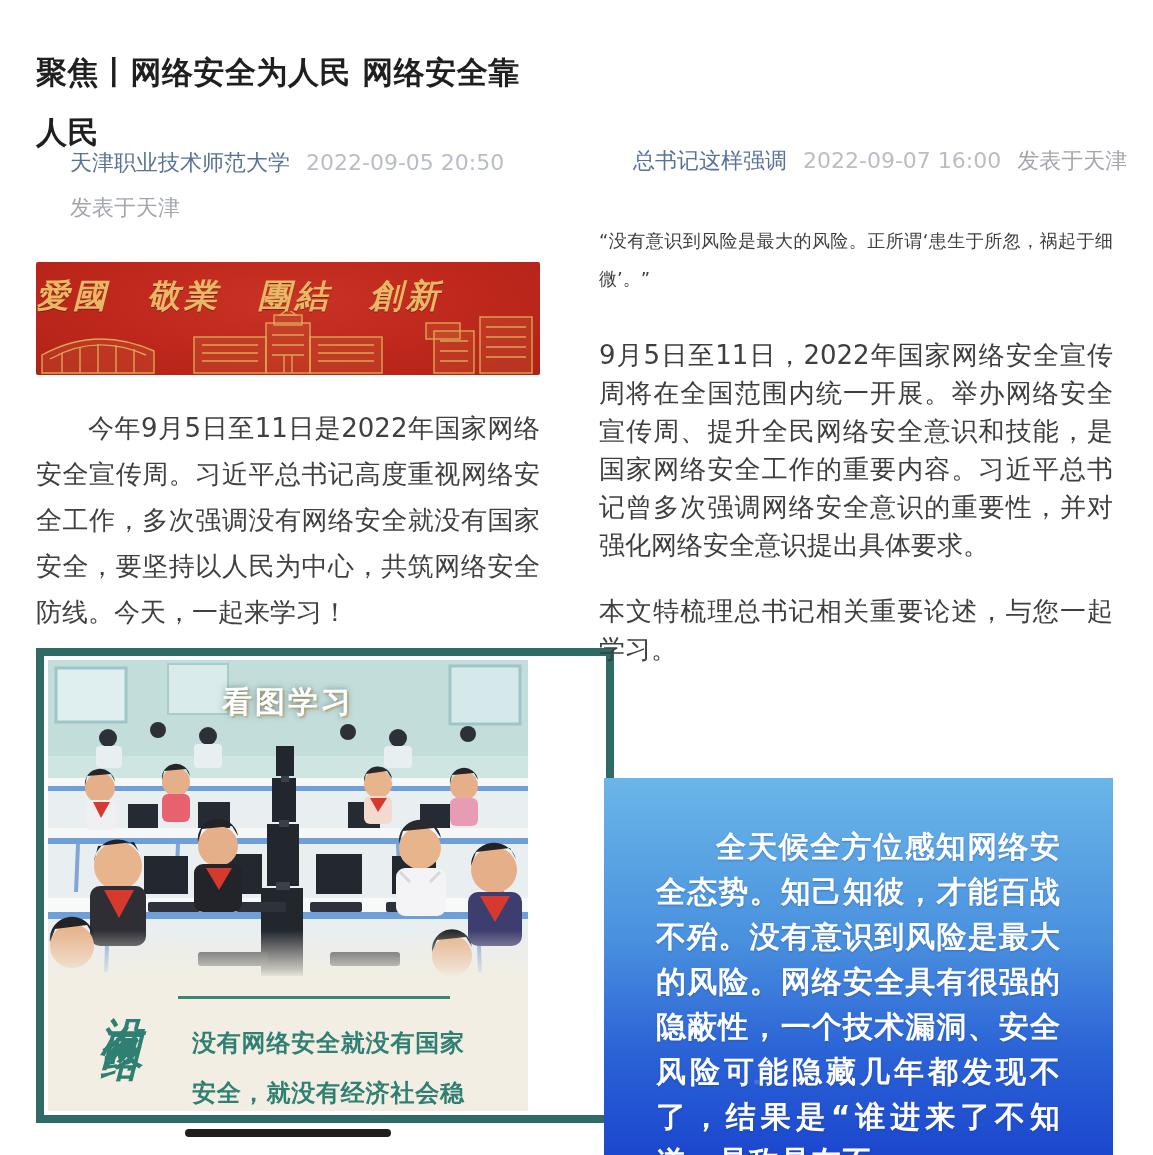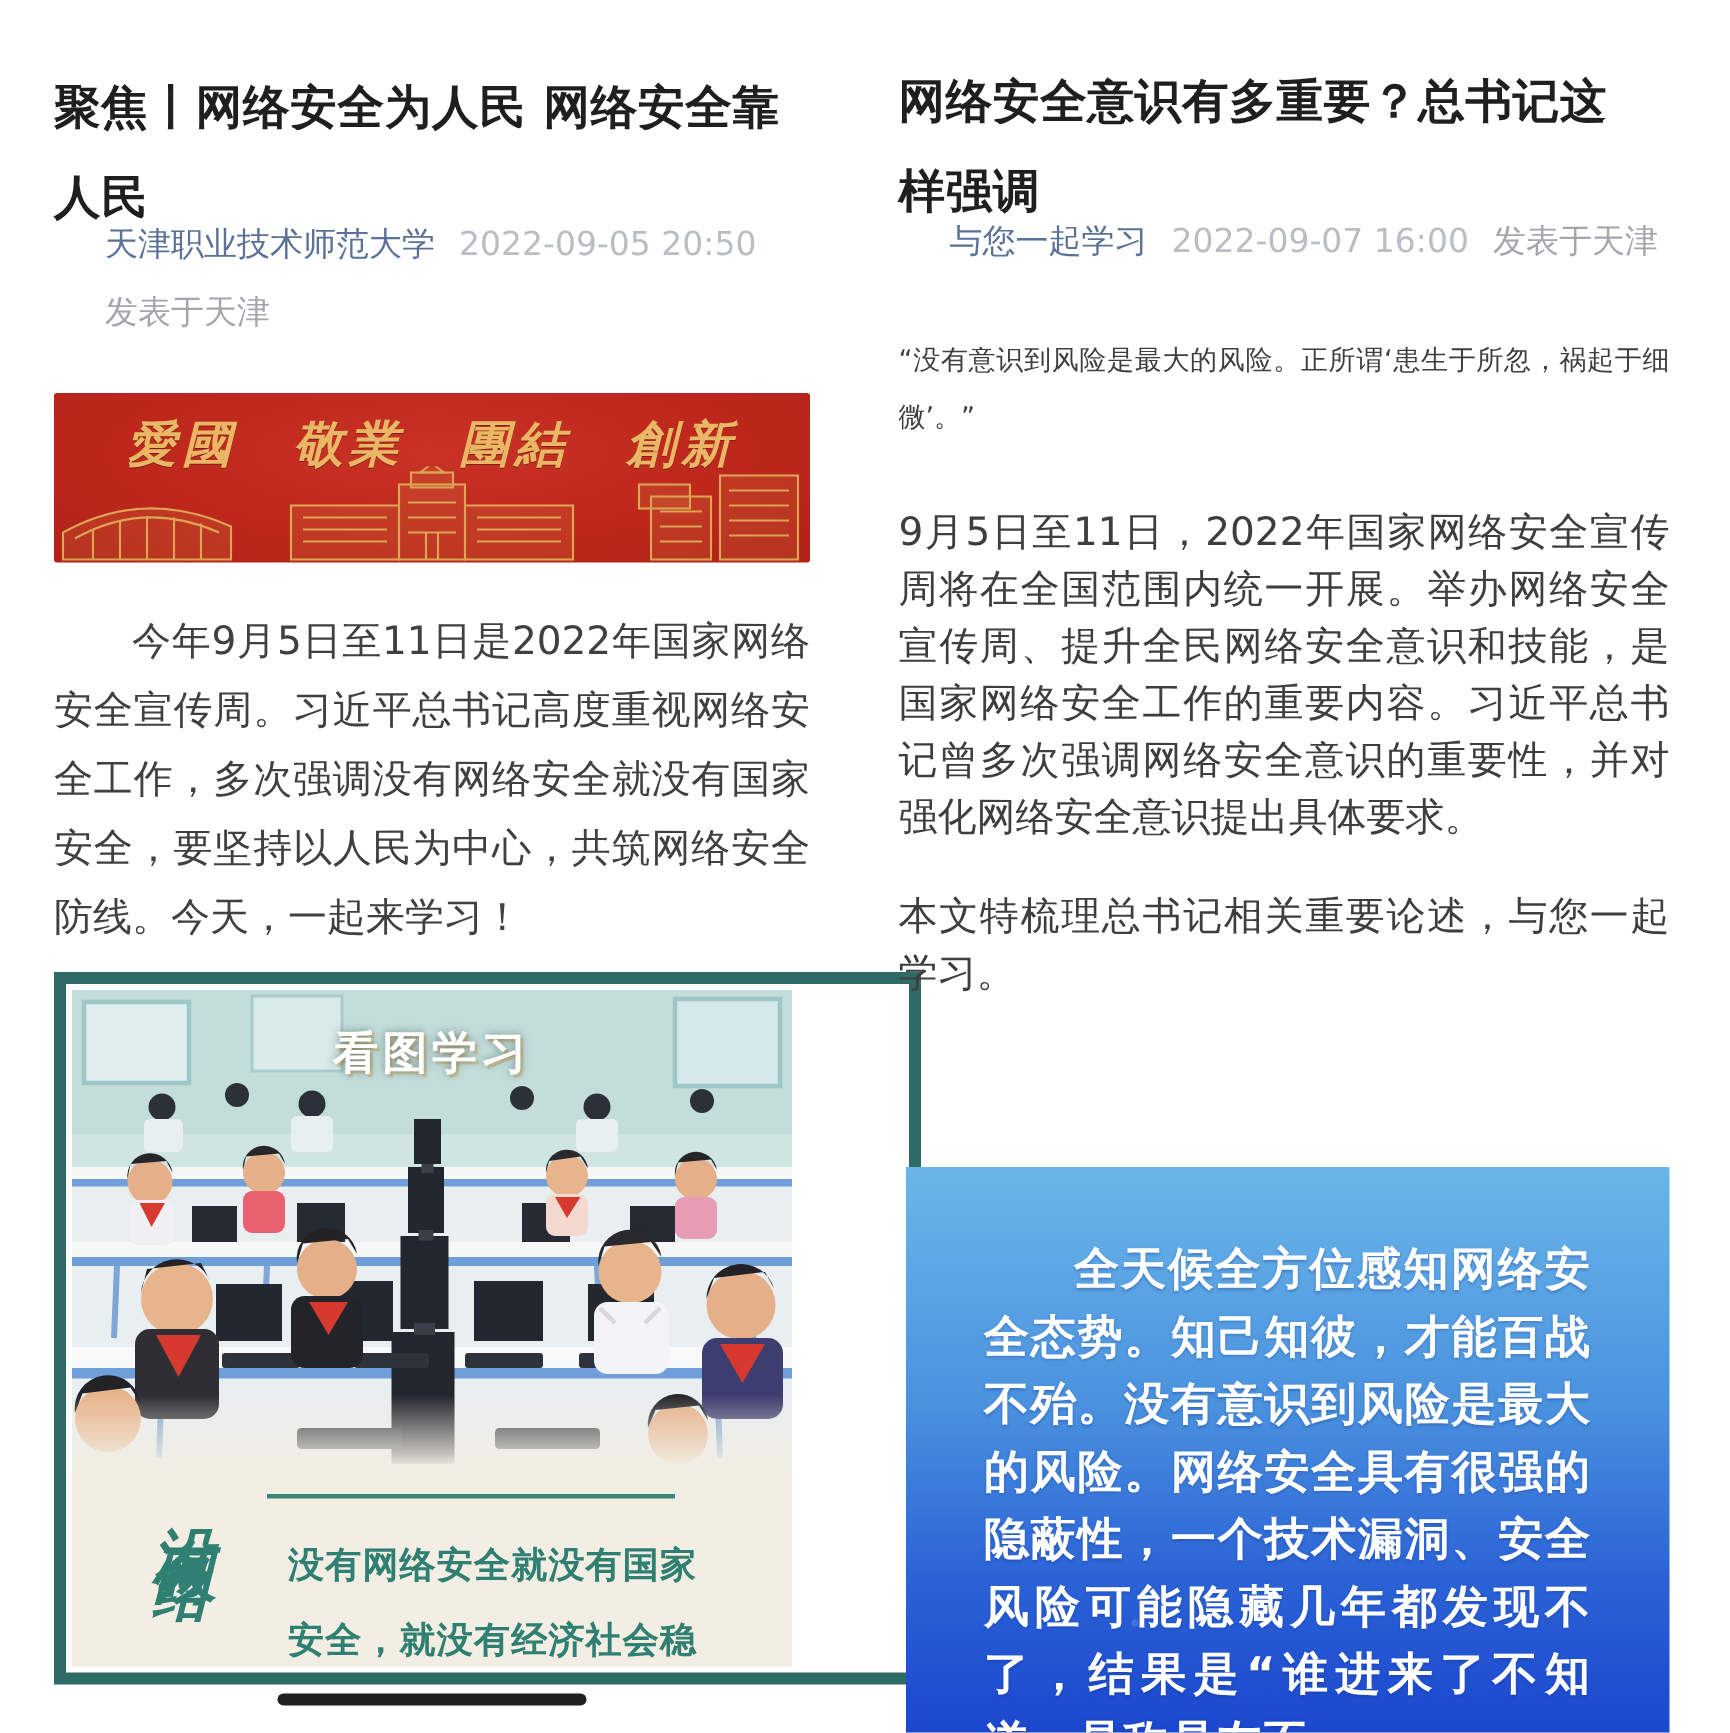--- a/index.html
+++ b/index.html
@@ -39,21 +39,21 @@
   .article-right .p2 { top:336px; width:514px; font-size:26px; line-height:38px; }
   .article-right .p3 { top:592px; width:514px; font-size:26px; line-height:38px; }
 
   
   .banner {
     position:absolute; top:262px; left:0; width:504px; height:113px;
     background:radial-gradient(ellipse at 50% 35%, #c93326 0%, #bd271b 60%, #b02218 100%);
     overflow:hidden; border-radius:2px;
   }
   .banner-slogan {
-    position:absolute; top:12px; left:0; width:100%; text-align:center;
+    position:absolute; top:12px; left:0; width:100%; text-align:left;
     font-family:"DejaVu Serif","Liberation Serif",serif; font-style:italic;
     font-weight:bold; font-size:33px; color:#e9b765; letter-spacing:4px;
     text-shadow:0 1px 0 rgba(90,20,10,.6);
   }
   .banner-buildings { position:absolute; left:0; bottom:0; width:100%; height:64px; }
 
   
   .photo-frame {
     position:absolute; top:648px; left:0; width:578px; height:475px;
     border:8px solid #2d6b64; background:#fff; padding:4px; overflow:hidden;
@@ -303,24 +303,23 @@
         <div class="caption-text">没有网络安全就没有国家安全，就没有经济社会稳定运</div>
       </div>
     </div>
   </figure>
 
   <div class="home-bar"></div>
 </section>
 
 <section class="article article-right">
 
-  <h1 class="title">网络安全意识有多重要？总书记这样强调</h1>
 
   <div class="meta-row row1">
-    <span class="author">与您一起学习</span><span class="pubdate">2022-09-07 16:00</span><span class="publoc">发表于天津</span>
+    <span class="author">总书记这样强调</span><span class="pubdate">2022-09-07 16:00</span><span class="publoc">发表于天津</span>
   </div>
 
   <p class="para p1">“没有意识到风险是最大的风险。正所谓‘患生于所忽，祸起于细微’。”</p>
   <p class="para p2">9月5日至11日，2022年国家网络安全宣传周将在全国范围内统一开展。举办网络安全宣传周、提升全民网络安全意识和技能，是国家网络安全工作的重要内容。习近平总书记曾多次强调网络安全意识的重要性，并对强化网络安全意识提出具体要求。</p>
   <p class="para p3">本文特梳理总书记相关重要论述，与您一起学习。</p>
 
   <div class="blue-card">
     <p class="blue-card-text">全天候全方位感知网络安全态势。知己知彼，才能百战不殆。没有意识到风险是最大的风险。网络安全具有很强的隐蔽性，一个技术漏洞、安全风险可能隐藏几年都发现不了，结果是“谁进来了不知道、是敌是友不</p>
   </div>
 </section>

